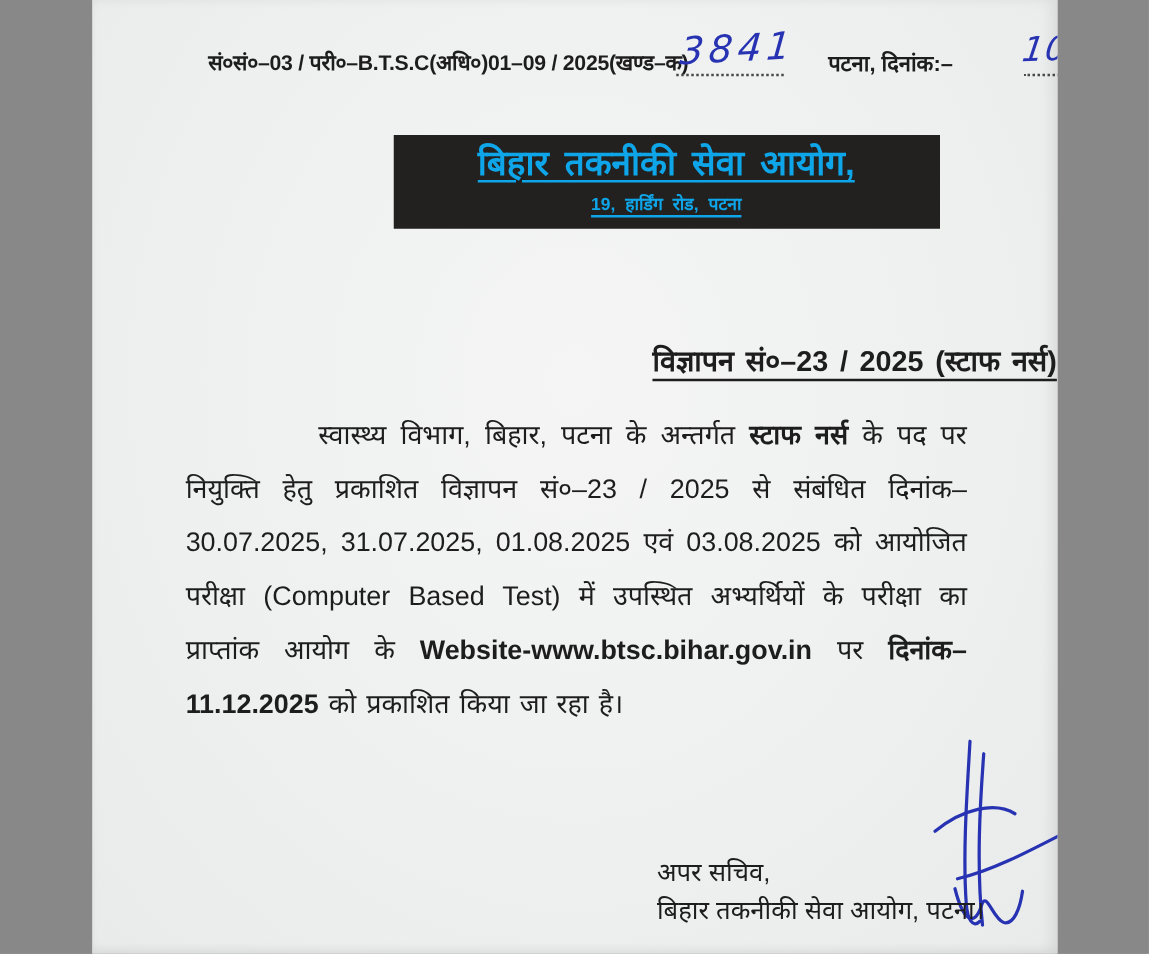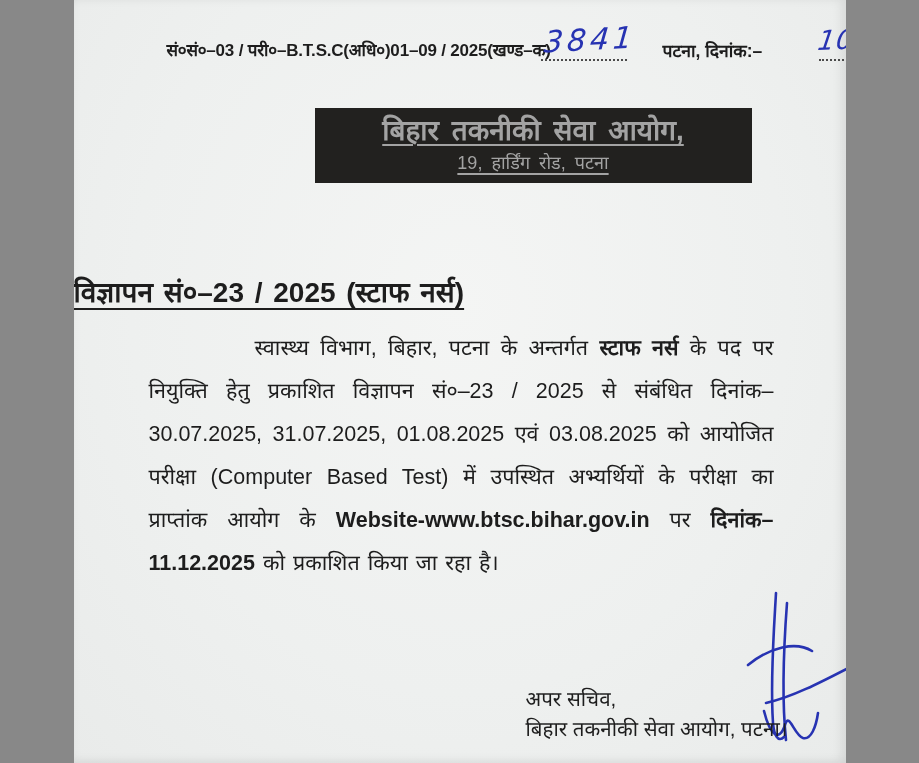--- a/index.html
+++ b/index.html
@@ -57,45 +57,45 @@
   }
   .gov-title span {
     text-decoration:underline;
     text-underline-offset:5px;
     text-decoration-thickness:2px;
     word-spacing:6px;
   }
   .org-box {
     position:absolute; left:241px; top:108px; width:437px; height:75px;
     background:#22211f;
-    color:#a3a3a3;
+    color:#0ea5e9;
     text-align:center;
     padding-top:5px;
   }
   .org-name {
     font-size:28px; font-weight:bold; line-height:36px;
     text-decoration:underline; text-underline-offset:4px; text-decoration-thickness:1.5px;
     word-spacing:5px;
   }
   .org-address {
-    font-size:18px; font-weight:normal; line-height:28px;
+    font-size:14px; font-weight:bold; line-height:28px;
     text-decoration:underline; text-underline-offset:4px; text-decoration-thickness:1.5px;
     word-spacing:4px;
   }
   .notice-title {
     position:absolute; top:206px; left:0; width:100%;
     text-align:center; font-size:25px; font-weight:bold;
   }
   .notice-title span {
     text-decoration:underline; text-underline-offset:6px; text-decoration-thickness:2.5px;
     word-spacing:8px;
   }
   .notice-subject {
     position:absolute; top:272px; left:0; width:100%;
-    text-align:left; font-size:28px; font-weight:bold;
+    text-align:right; font-size:23px; font-weight:bold;
   }
   .notice-subject span {
     text-decoration:underline; text-underline-offset:6px; text-decoration-thickness:2px;
     word-spacing:3px;
   }
 
   
   .para {
     position:absolute; left:75px; right:72px;
     font-size:21.5px;

